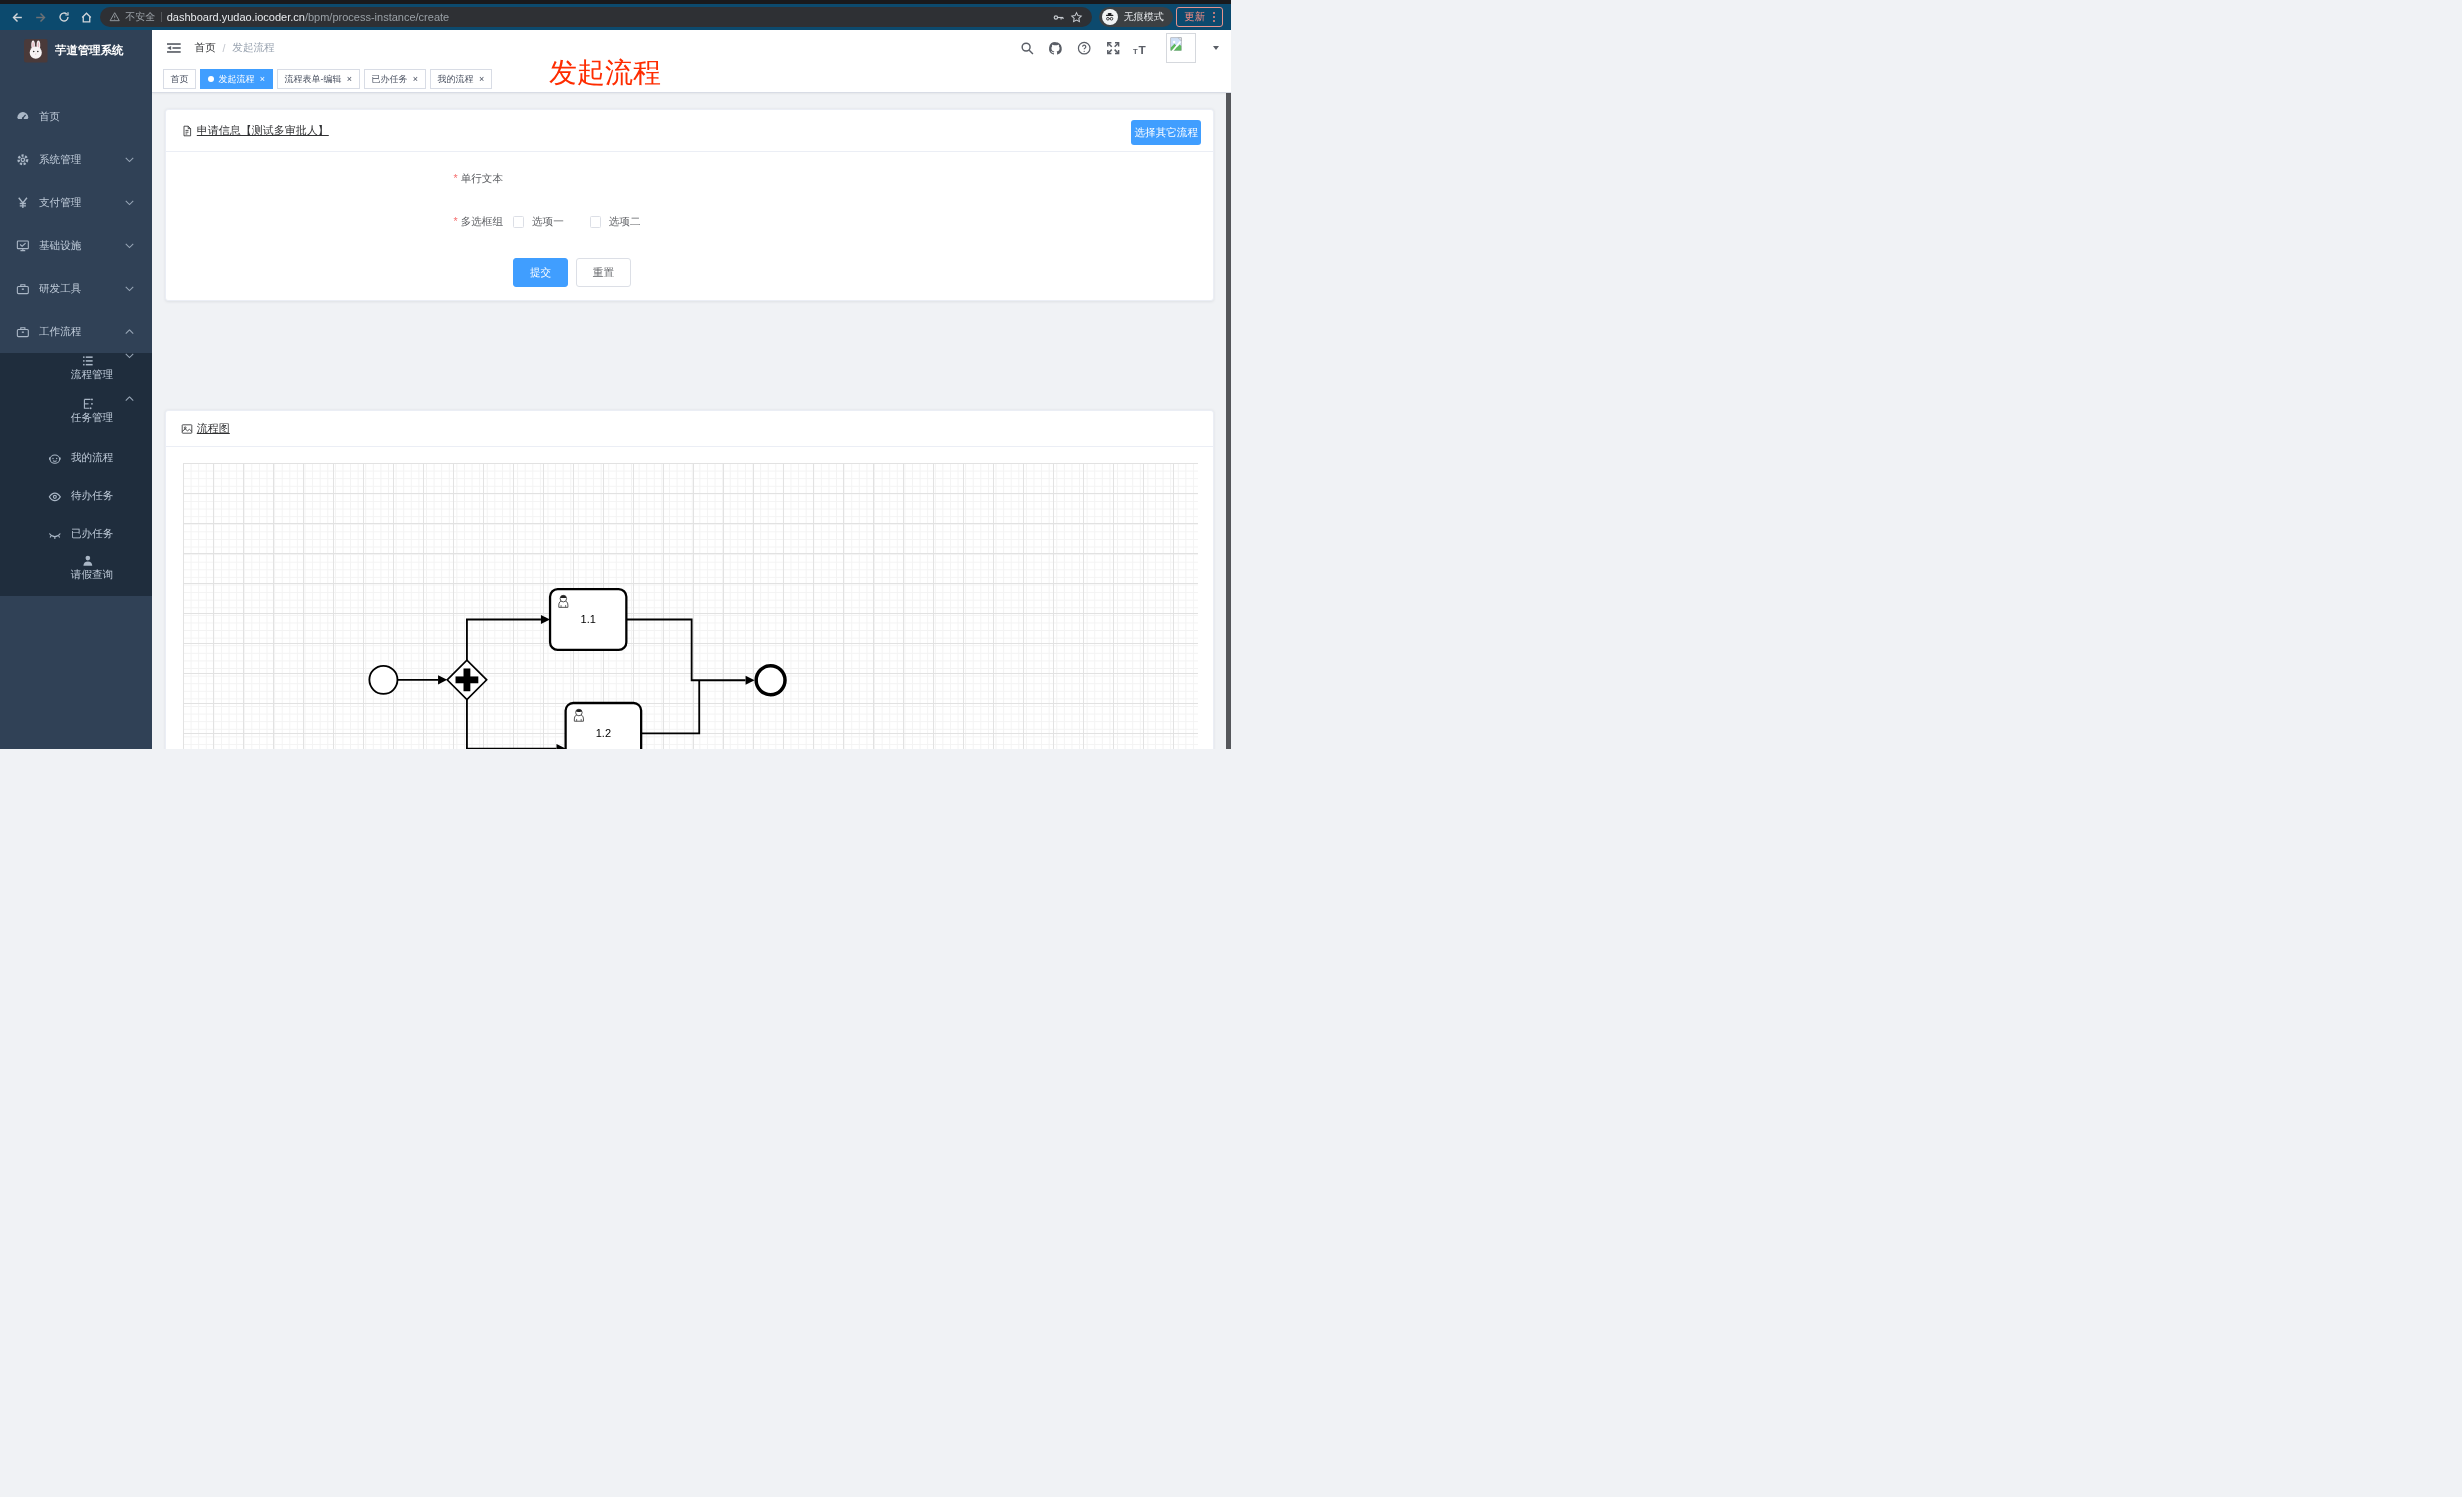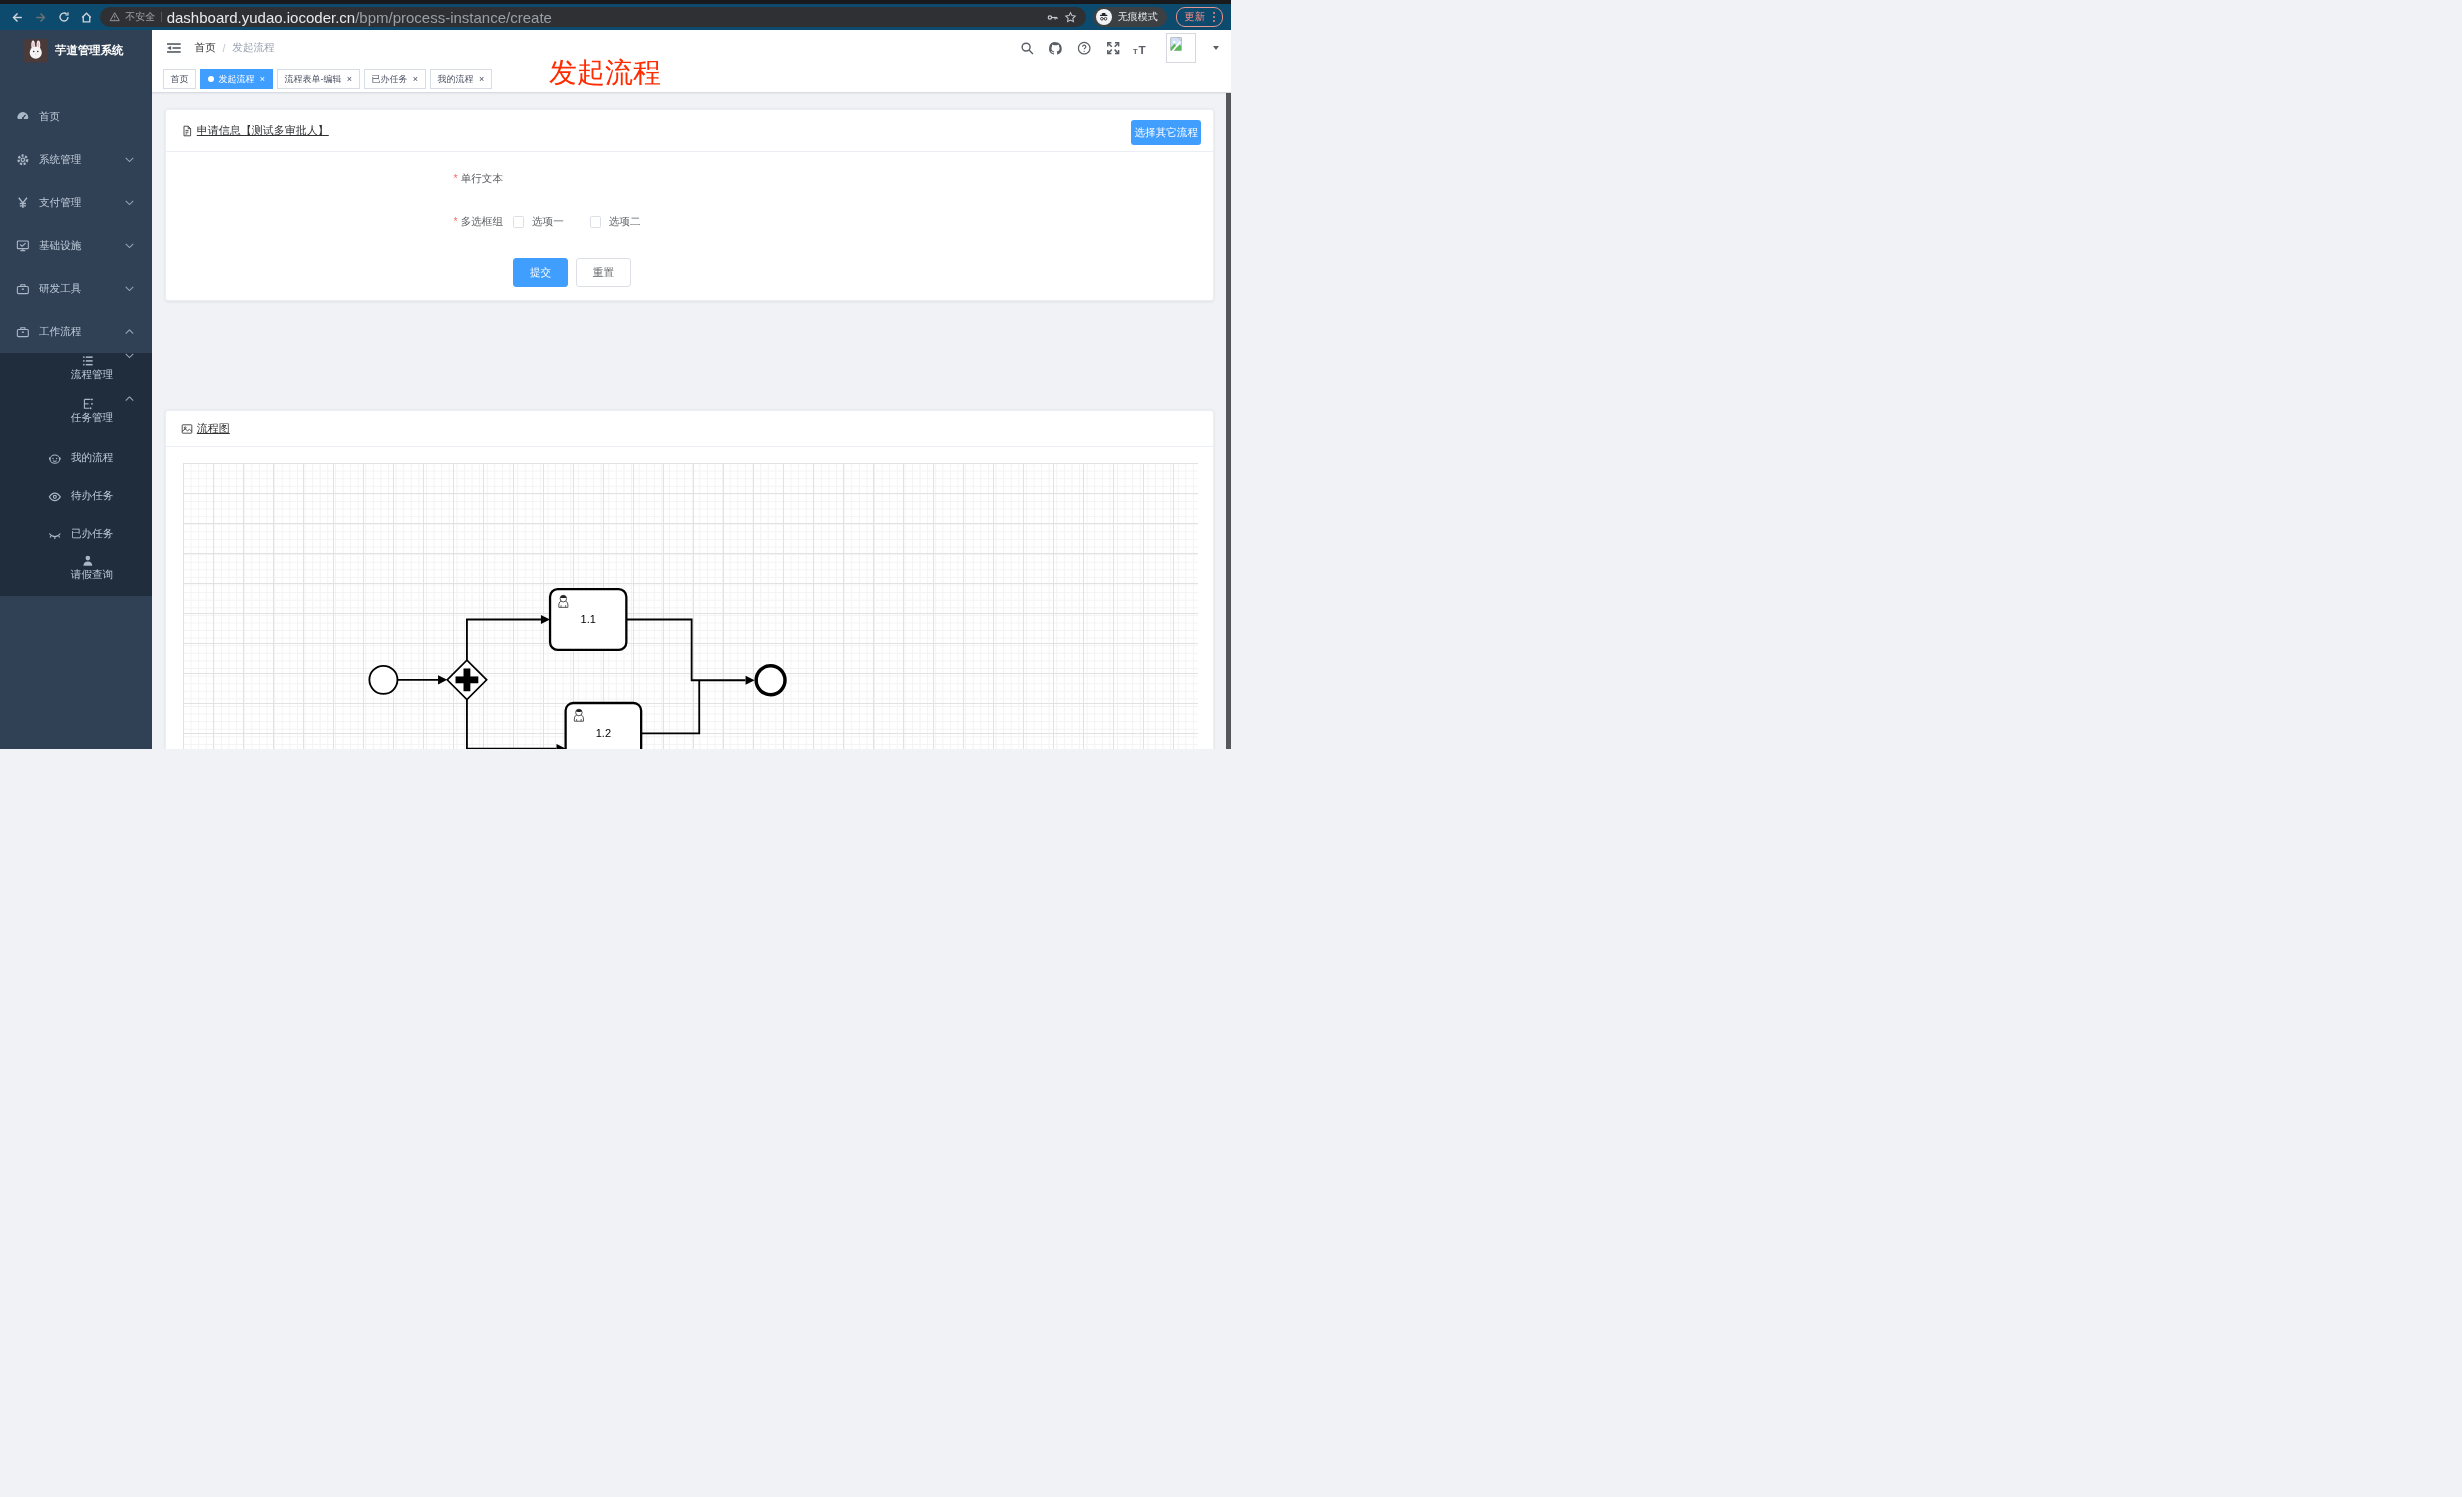--- a/index.html
+++ b/index.html
@@ -8,28 +8,28 @@
   .stage { position:relative; width:1231px; height:749px; overflow:hidden; background:#f0f2f5; }
 
   
   .tabstrip { height:3.8px; background:#191a1d; }
   .toolbar { height:26.6px; background:#0c4a6e; display:flex; align-items:center; padding:0 7.6px; gap:3px; }
   .tbtn { width:20px; height:20px; border-radius:50%; display:flex; align-items:center; justify-content:center; color:#d2d6da; flex:0 0 auto; }
   .tbtn.dim { color:#6d7175; }
   .omnibox { flex:1; height:20.5px; background:#2e3034; border-radius:10.6px; display:flex; align-items:center; padding:0 9px; gap:5.3px; min-width:0; }
   .omnibox .sec { color:#9aa0a6; font-size:10px; white-space:nowrap; }
   .om-div { width:0.8px; height:10.6px; background:#55585c; }
-  .url { font-size:15px; white-space:nowrap; overflow:hidden; }
+  .url { font-size:11px; white-space:nowrap; overflow:hidden; }
   .url .host { color:#e8eaed; }
   .url .path { color:#9aa0a6; }
   .om-spacer { flex:1; }
   .pill-incog { height:20.5px; background:#3c4043; border-radius:10.6px; display:flex; align-items:center; gap:6px; padding:0 9px 0 2.3px; margin-left:4.6px; flex:0 0 auto; }
   .incog-circle { width:16px; height:16px; border-radius:50%; background:#f1f3f4; display:flex; align-items:center; justify-content:center; }
   .pill-incog span { color:#e8eaed; font-size:10px; white-space:nowrap; }
-  .pill-update { height:20.5px; border:1.1px solid #e8938c; border-radius:9px; display:flex; align-items:center; gap:7.6px; padding:0 7.6px; margin-left:6px; flex:0 0 auto; }
+  .pill-update { height:20.5px; border:1.1px solid #e8938c; border-radius:3px; display:flex; align-items:center; gap:7.6px; padding:0 7.6px; flex:0 0 auto; }
   .pill-update .upd { color:#f28b82; font-size:10.3px; white-space:nowrap; }
   .upd-dots { display:flex; flex-direction:column; gap:1.9px; }
   .upd-dots i { width:2.3px; height:2.3px; border-radius:50%; background:#f28b82; }
 
   
   .window-body { position:relative; height:719px; display:flex; }
 
   
   .sidebar { width:152px; background:#304156; height:100%; flex:0 0 auto; overflow:hidden; }
   .logo-row { height:38px; display:flex; align-items:center; gap:7.6px; padding:7.6px 0 4.6px 24px; }

